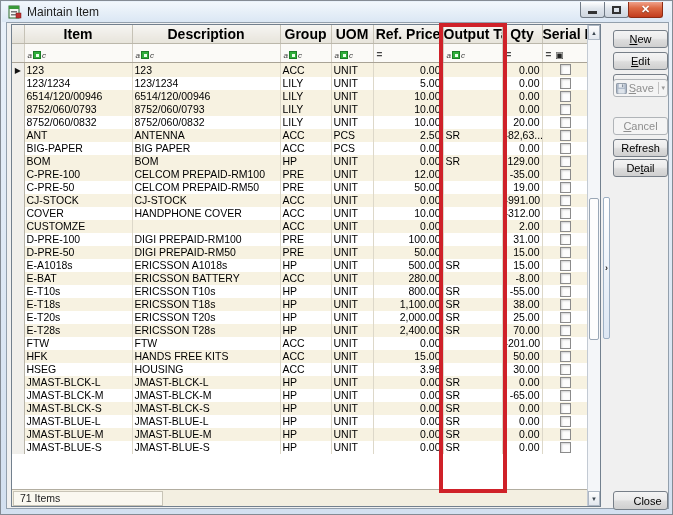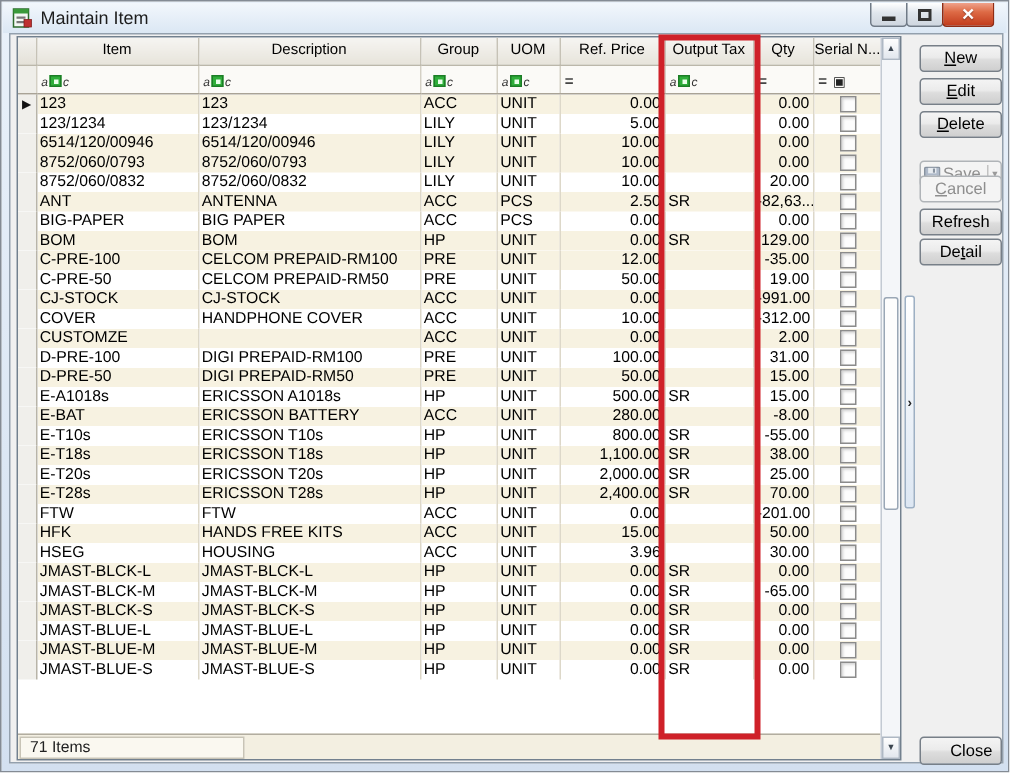--- a/index.html
+++ b/index.html
@@ -37,21 +37,21 @@
     background:#f0f0f0; border:1px solid #93a0ad; }
 
   
   .grid { position:absolute; left:4px; top:1px; width:590px; height:483px;
     border:1px solid #72808e; background:#fff; }
   .grid-main { position:absolute; left:0; top:0; right:13px; bottom:17px; overflow:hidden; }
 
   table { border-collapse:collapse; table-layout:fixed; width:576px; }
   th, td { overflow:hidden; white-space:nowrap; }
 
-  tr.hdr th { height:18px; font-size:10px; font-weight:normal; color:#000;
+  tr.hdr th { height:18px; font-size:14px; font-weight:bold; color:#000;
     background:linear-gradient(#f6f5f2,#e7e4db);
     border-right:1px solid #c6c2b6; border-bottom:1px solid #bbb7aa; text-align:center;margin-left:40px; }
   tr.hdr th.ind { background:linear-gradient(#f3f2ef,#e4e1d8); }
 
   tr.flt td { height:16px; background:#fbfaf7;
     border-right:1px solid #d4d0c4; border-bottom:1px solid #a9a396;
     text-align:left; padding:0 3px; vertical-align:middle; }
   tr.flt td.ind { background:#efeee9; }
 
   tr.data td { height:13px; font-size:10.5px; line-height:12px; color:#000;
@@ -108,21 +108,21 @@
 
   
   .btn { position:absolute; left:606px; width:55px; height:18px;
     border:1px solid #777f88; border-radius:3px;
     background:linear-gradient(#f4f4f4,#ebebeb 45%,#dddddd 55%,#cfcfcf);
     font-size:11px; color:#000; display:flex; align-items:center; justify-content:center;
     cursor:default; }
   .btn.disabled { background:#f4f4f4; border-color:#b0b4b8; color:#8e8e8e; }
   .btn u { text-decoration:underline; }
   .btn-new { top:7px; } .btn-edit { top:29px; } .btn-delete { top:51px; }
-  .btn-save { top:84px; justify-content:flex-start; padding:0 2px; }
+  .btn-save { top:56px; justify-content:flex-start; padding:0 2px; }
   .btn-cancel { top:94px; } .btn-refresh { top:116px;justify-content:center; } .btn-detail { top:136px; }
   .btn-close { top:468px; height:19px;padding-left:14px; }
   .save-sep { width:1px; height:12px; background:#c2c2c2; margin:0 2px 0 3px; }
   .save-arrow { font-size:7px; color:#9a9a9a; }
   .save-label { flex:1; text-align:center; }
   .floppy { width:11px; height:11px; flex:0 0 auto; }
 
   
   .red-box { position:absolute; left:432px; top:0px; width:68px; height:470px;
     border:4px solid #cf2129; z-index:30; pointer-events:none; }

